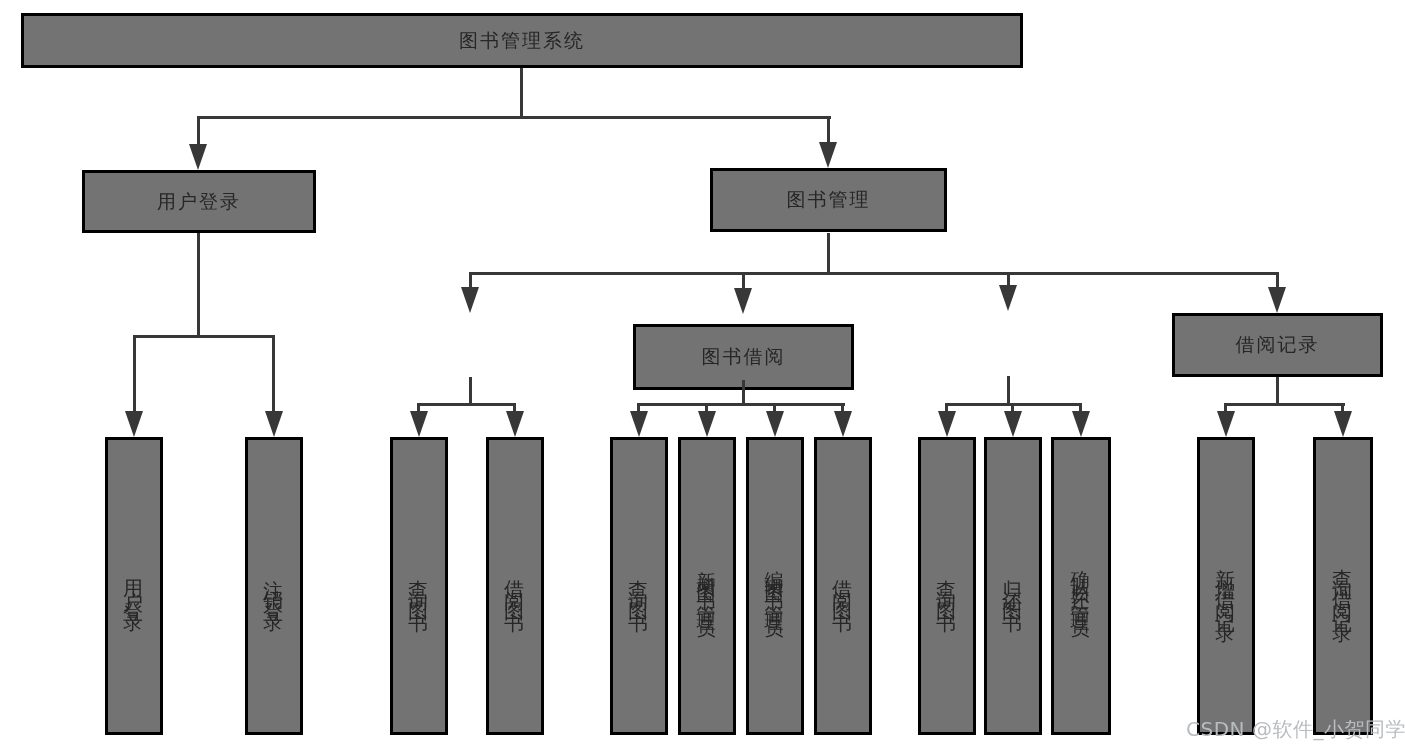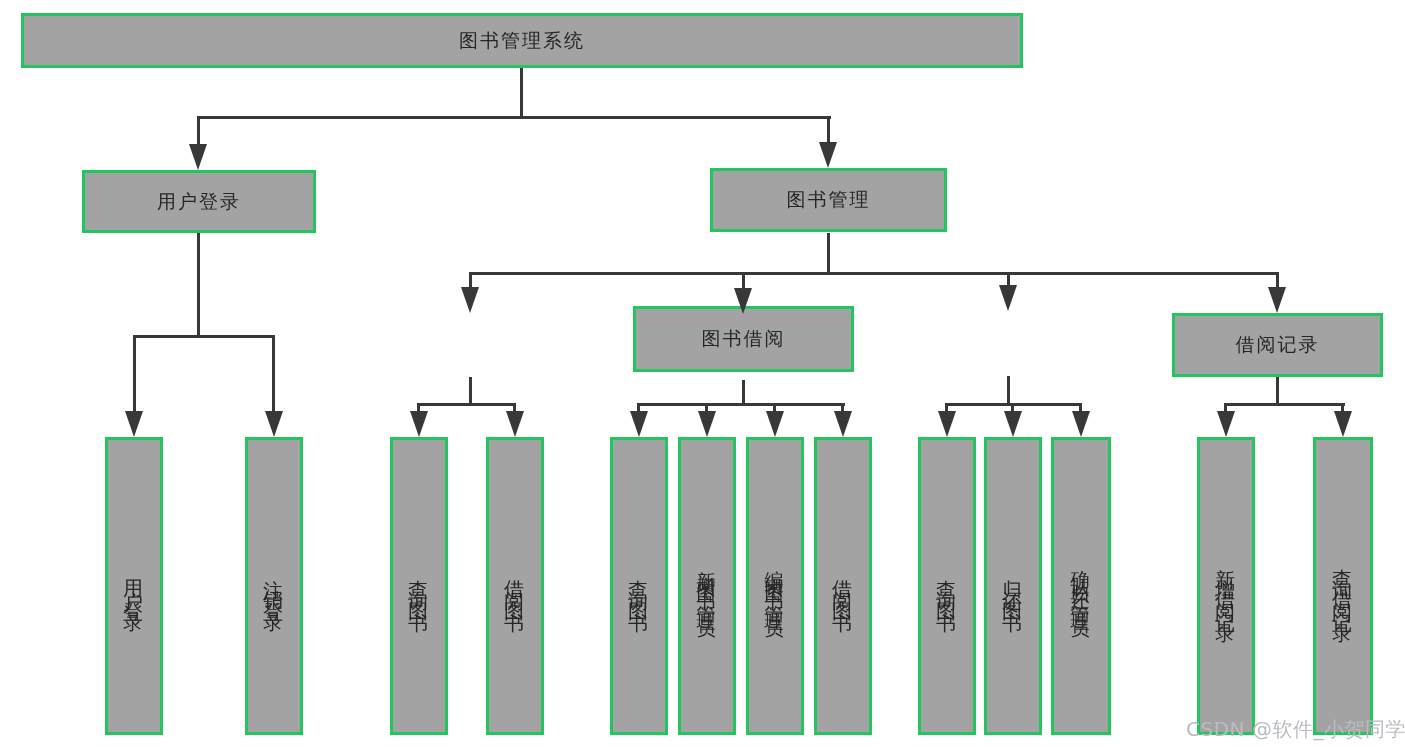--- a/index.html
+++ b/index.html
@@ -1,21 +1,21 @@
 <!DOCTYPE html>
 <html><head>
 <meta charset="utf-8">
 <style>
   html,body{margin:0;padding:0;background:#ffffff;}
   .canvas{
     position:relative;width:1405px;height:747px;background:#ffffff;overflow:hidden;
     font-family:"DejaVu Sans","Liberation Sans",sans-serif;
   }
   .box{
-    position:absolute;background:#a3a3a3;border:3px solid #22c55e;box-sizing:border-box;
+    position:absolute;background:#737373;border:3px solid #000000;box-sizing:border-box;
     display:flex;align-items:center;justify-content:center;
     color:#262626;font-size:19px;letter-spacing:2px;white-space:nowrap;
   }
   .vbox{
     writing-mode:vertical-rl;text-orientation:mixed;
     font-size:20px;letter-spacing:11px;white-space:normal;
   }
   .vbox.tight{font-size:19px;letter-spacing:7px;}
   .lh{position:absolute;height:3px;background:#383838;}
   .lv{position:absolute;width:3px;background:#383838;}
@@ -32,21 +32,21 @@
 </head>
 <body>
 
 <div class="canvas">
 
   <div class="box" style="left:21px;top:13px;width:1002px;height:55px">图书管理系统</div>
 
   <div class="box" style="left:82px;top:170px;width:234px;height:63px">用户登录</div>
   <div class="box" style="left:710px;top:168px;width:237px;height:64px">图书管理</div>
 
-  <div class="box" style="left:633px;top:306px;width:221px;height:66px">图书借阅</div>
+  <div class="box" style="left:633px;top:324px;width:221px;height:66px">图书借阅</div>
   <div class="box" style="left:1172px;top:313px;width:211px;height:64px">借阅记录</div>
 
   <div class="box vbox" style="left:105px;top:437px;width:58px;height:298px">用户登录</div>
   <div class="box vbox" style="left:245px;top:437px;width:58px;height:298px">注销登录</div>
 
   <div class="box vbox" style="left:390px;top:437px;width:58px;height:298px">查询图书</div>
   <div class="box vbox" style="left:486px;top:437px;width:58px;height:298px">借阅图书</div>
 
   <div class="box vbox" style="left:610px;top:437px;width:58px;height:298px">查询图书</div>
   <div class="box vbox tight" style="left:678px;top:437px;width:58px;height:298px">新增图书（管理员）</div>

